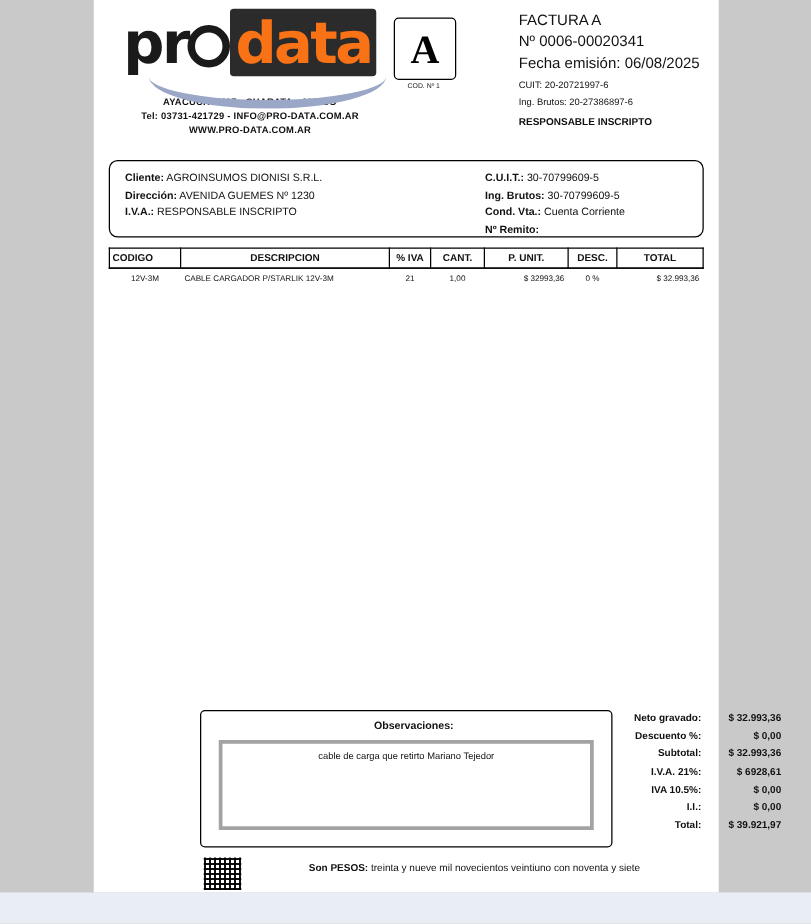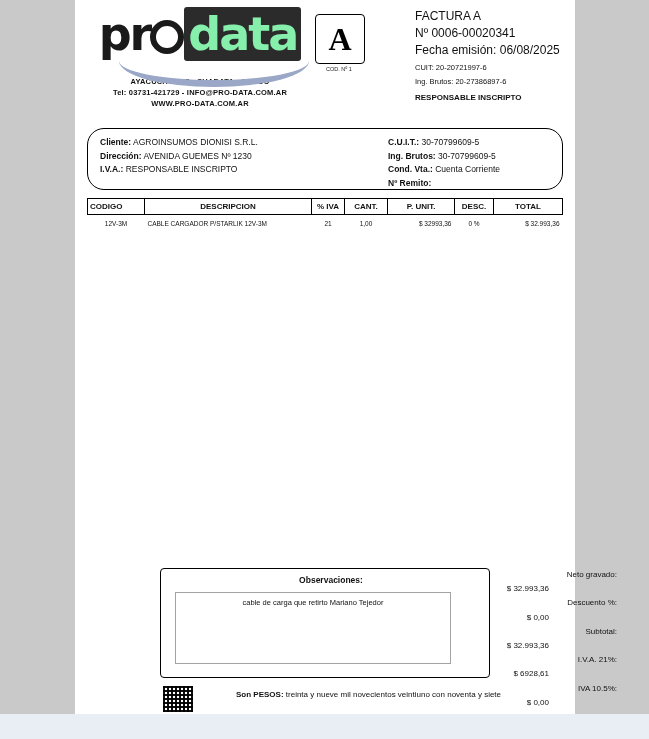--- a/index.html
+++ b/index.html
@@ -56,21 +56,21 @@
     font-family: "DejaVu Sans", sans-serif;
     font-weight: bold;
     font-size: 46px;
     letter-spacing: -2px;
     color: #1a1a1a;
     line-height: 52px;
     position: relative;
     display: inline-block;
   }
   .logo-word .data-part {
-    color: #86efac;
+    color: #f97316;
     background: #2b2b2b;
     padding: 0 4px;
     border-radius: 3px;
   }
   .logo-o {
     display: inline-block;
     width: 34px;
     height: 34px;
     border: 6px solid #1a1a1a;
     border-radius: 50%;
@@ -142,21 +142,21 @@
   }
 
   
   .client-box {
     position: absolute;
     left: 12px;
     top: 128px;
     width: 476px;
     height: 62px;
     border: 1px solid #000;
-    border-radius: 17px;
+    border-radius: 7px;
     box-sizing: border-box;
   }
   .client-col-left {
     position: absolute;
     left: 12px;
     top: 7px;
     font-size: 8.5px;
     line-height: 13.5px;
     color: #111;
   }
@@ -226,60 +226,59 @@
   .obs-title {
     font-size: 8.5px;
     font-weight: bold;
     padding: 6px 0 0 12px;
     color: #111;
   }
   .obs-inner {
     position: absolute;
     left: 14px;
     top: 23px;
-    width: 276px;
+    width: 300px;
     height: 72px;
-    border: 1px solid #a3a3a3;
+    border: 3px solid #a3a3a3;
     box-sizing: border-box;
     font-size: 7.5px;
     padding: 5px 6px;
     color: #111;
   }
   .totals {
     position: absolute;
     left: 418px;
     top: 568px;
     width: 132px;
     font-size: 8px;
     color: #111;
   }
   .totals .row {
     display: flex;
     justify-content: space-between;
     line-height: 14.2px;
-    font-weight: normal;
-    flex-direction: column;
+    font-weight: bold;
   }
   .totals .row .lbl { text-align: right; flex: 1; padding-right: 8px;}
   .totals .row .val { width: 56px; text-align: right; }
 
   .qr {
     position: absolute;
     left: 88px;
     top: 686px;
     width: 30px;
     height: 26px;
     background:
       repeating-linear-gradient(0deg,#111 0 2px,#fff 2px 4px),
       repeating-linear-gradient(90deg,#111 0 2px,transparent 2px 4px);
     background-blend-mode: multiply;
   }
   .son {
     position: absolute;
-    left: 161px;
+    left: 172px;
     top: 690px;
     font-size: 8px;
     font-weight: bold;
     color: #111;
   }
   .son .normal { font-weight: normal; }
 </style>
 </head>
 <body>
 

